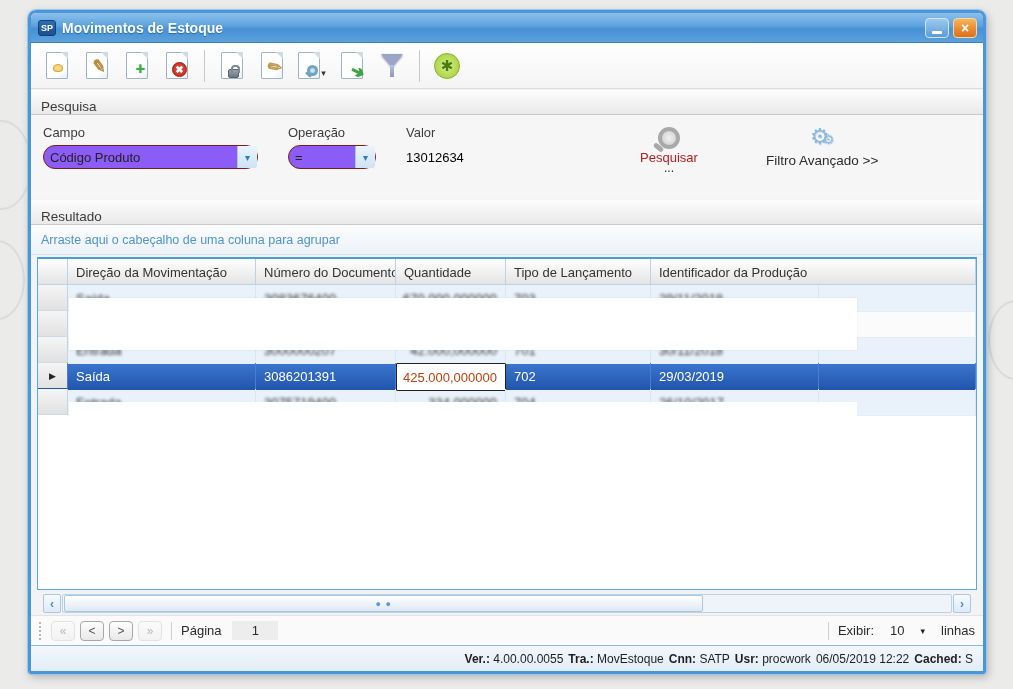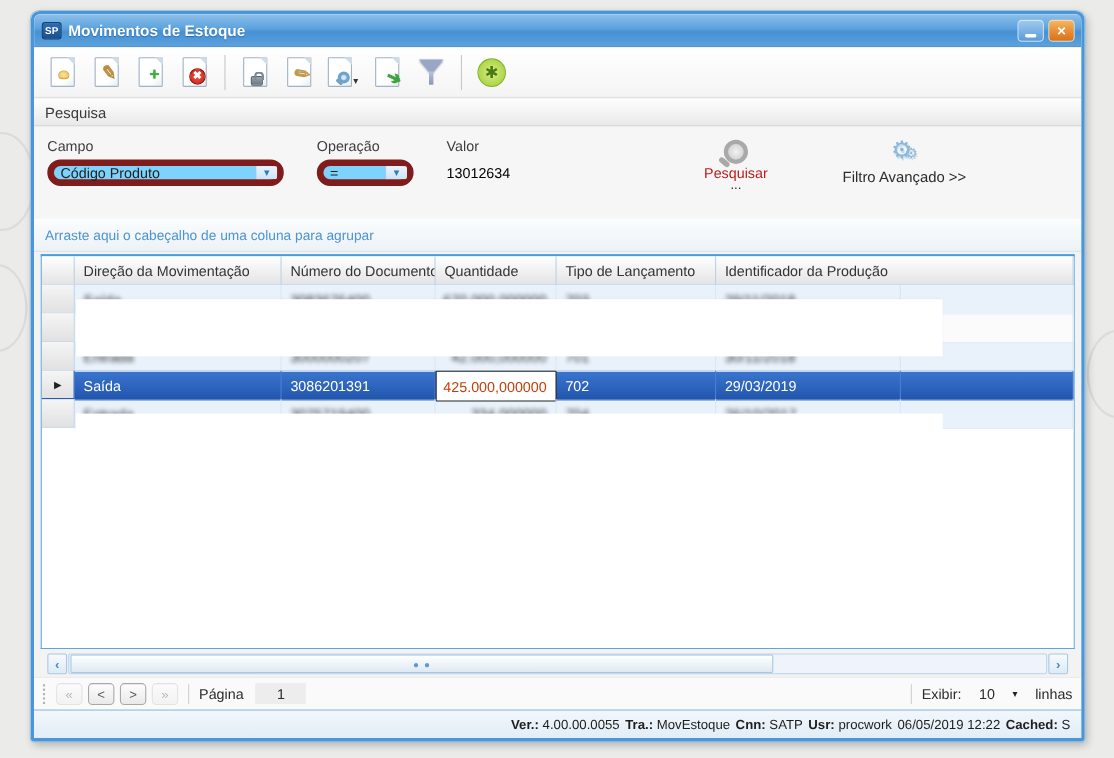--- a/index.html
+++ b/index.html
@@ -76,30 +76,30 @@
   .caret-mini { font-size:9px; color:#333; margin-left:1px; align-self:center; margin-top:14px; }
   .funnel { width:24px; height:28px; position:relative; }
   .funnel .cone { width:0; height:0; border-left:11px solid transparent; border-right:11px solid transparent; border-top:13px solid #9aa6c6; position:absolute; top:2px; left:1px; filter:drop-shadow(0 1px 1px #7c88a8);}
   .funnel .stem { position:absolute; left:10px; top:13px; width:4px; height:12px; background:linear-gradient(#b9c2da,#8b97b8); }
   .green-star { width:26px; height:26px; border-radius:50%; background:radial-gradient(#d8ef8a,#9ccb2e); border:1px solid #86b427; color:#4a7a12; font-size:15px; display:flex; align-items:center; justify-content:center; }
 
   
   .sec-head {
     flex:0 0 26px; background:linear-gradient(#fdfdfd,#e9e9e9);
     border-top:1px solid #f4f4f4; border-bottom:1px solid #c9c9c9;
-    display:flex; align-items:center; padding:0 10px;
+    display:flex; align-items:flex-end; padding:0 10px;
     font-size:13.5px; color:#3b3b3b;
   }
 
   
   .search-area { flex:0 0 84px; background:#f6f6f6; display:flex; padding:10px 12px 8px; gap:30px; }
   .fld { display:flex; flex-direction:column; gap:5px; }
   .fld label { font-size:13px; color:#3c3c3c; }
   .selectbox {
-    height:24px; background:#7dd3fc; border:6px solid #7f1d1d; border-radius:12px;
+    height:24px; background:#8b5cf6; border:1px solid #7f1d1d; border-radius:12px;
     display:flex; align-items:center; font-size:13px; color:#222;
   }
   .selectbox .sel-text { flex:1; padding:0 6px; white-space:nowrap; }
   .sel-btn {
     width:20px; height:100%; border-left:1px solid #a9c7e2;
     background:linear-gradient(#eaf4fc,#cde3f4); color:#2f7bbf; font-size:10px;
     display:flex; align-items:center; justify-content:center; border-radius:0 2px 2px 0;
   }
   .w-campo { width:215px; }
   .w-oper { width:88px; }
@@ -273,20 +273,23 @@
       <span class="mag-big"></span>
       <span class="lbl">Pesquisar</span>
       <span class="dots">...</span>
     </div>
     <div class="advfilter">
       <span class="gears">⚙<span style="font-size:13px; margin-left:-7px;">⚙</span></span>
       <span class="lbl">Filtro Avançado &gt;&gt;</span>
     </div>
   </div>
 
+  <div class="sec-head">
+    <span>Resultado</span>
+  </div>
 
   <div class="group-hint">
     <span>Arraste aqui o cabeçalho de uma coluna para agrupar</span>
   </div>
 
   <div class="grid-wrap">
     <div class="grid">
       <div class="grow ghead" id="grid-head">
         <div class="gcell c0"></div>
       <div class="gcell c1">Direção da Movimentação</div>

